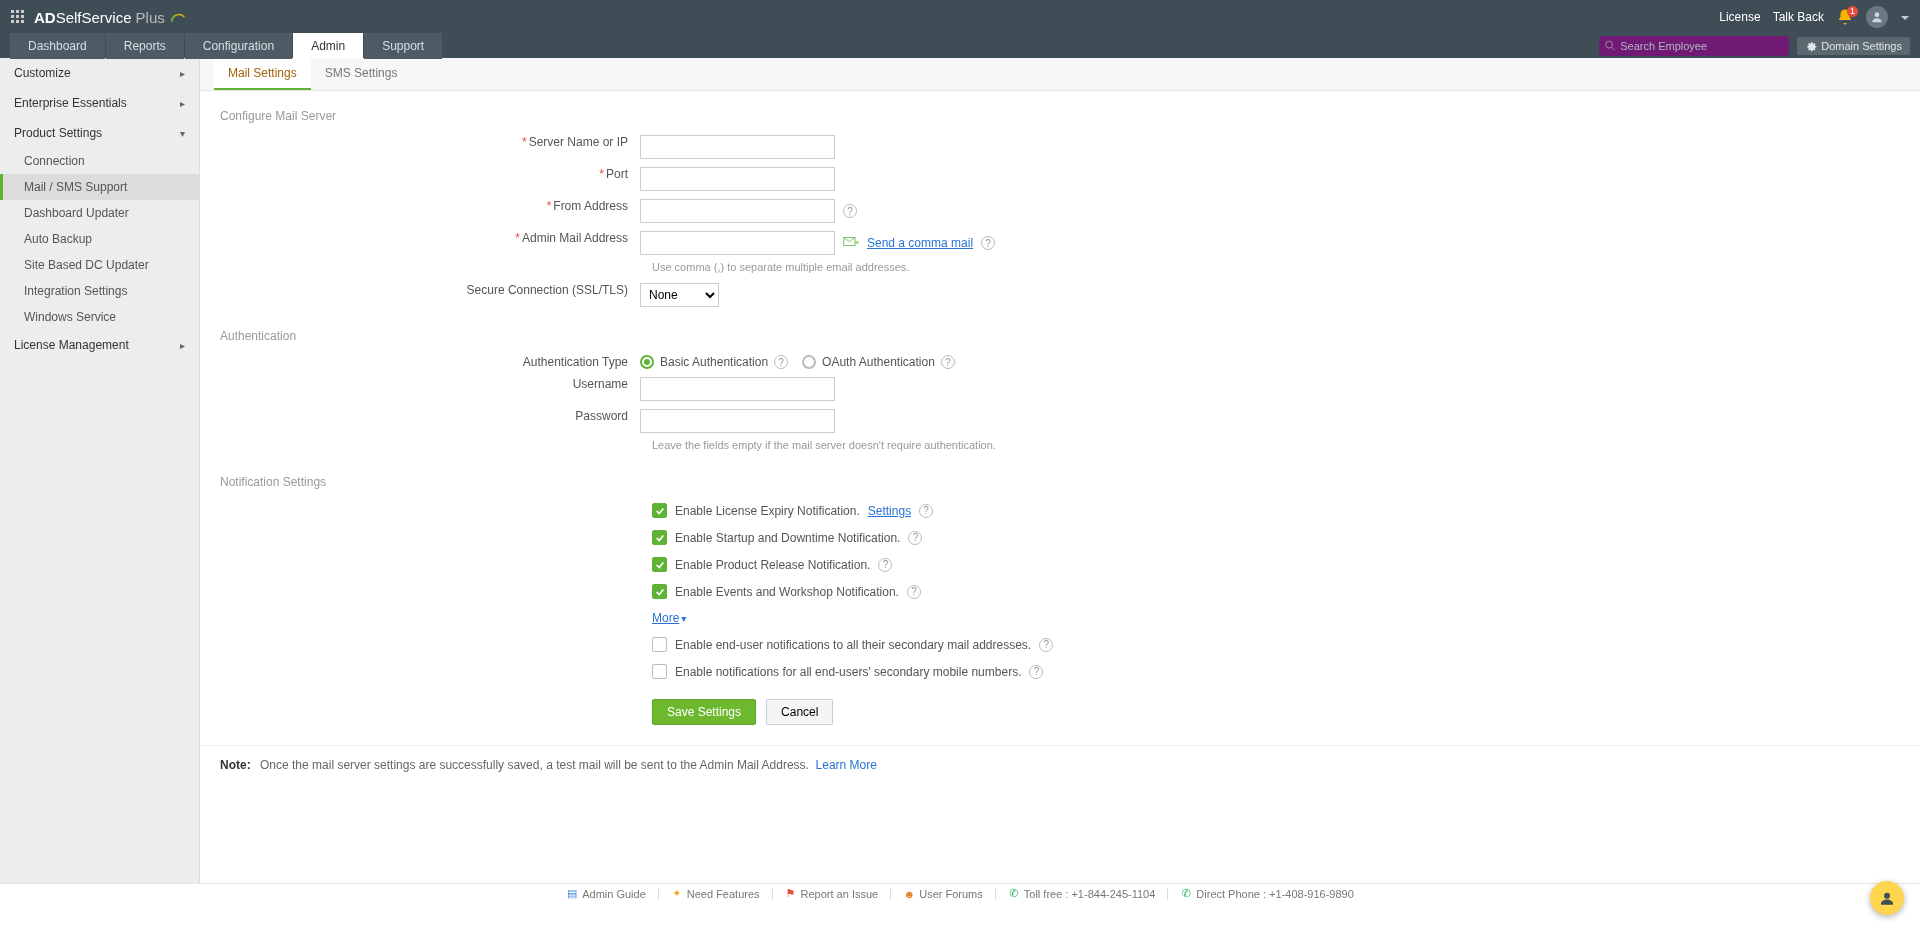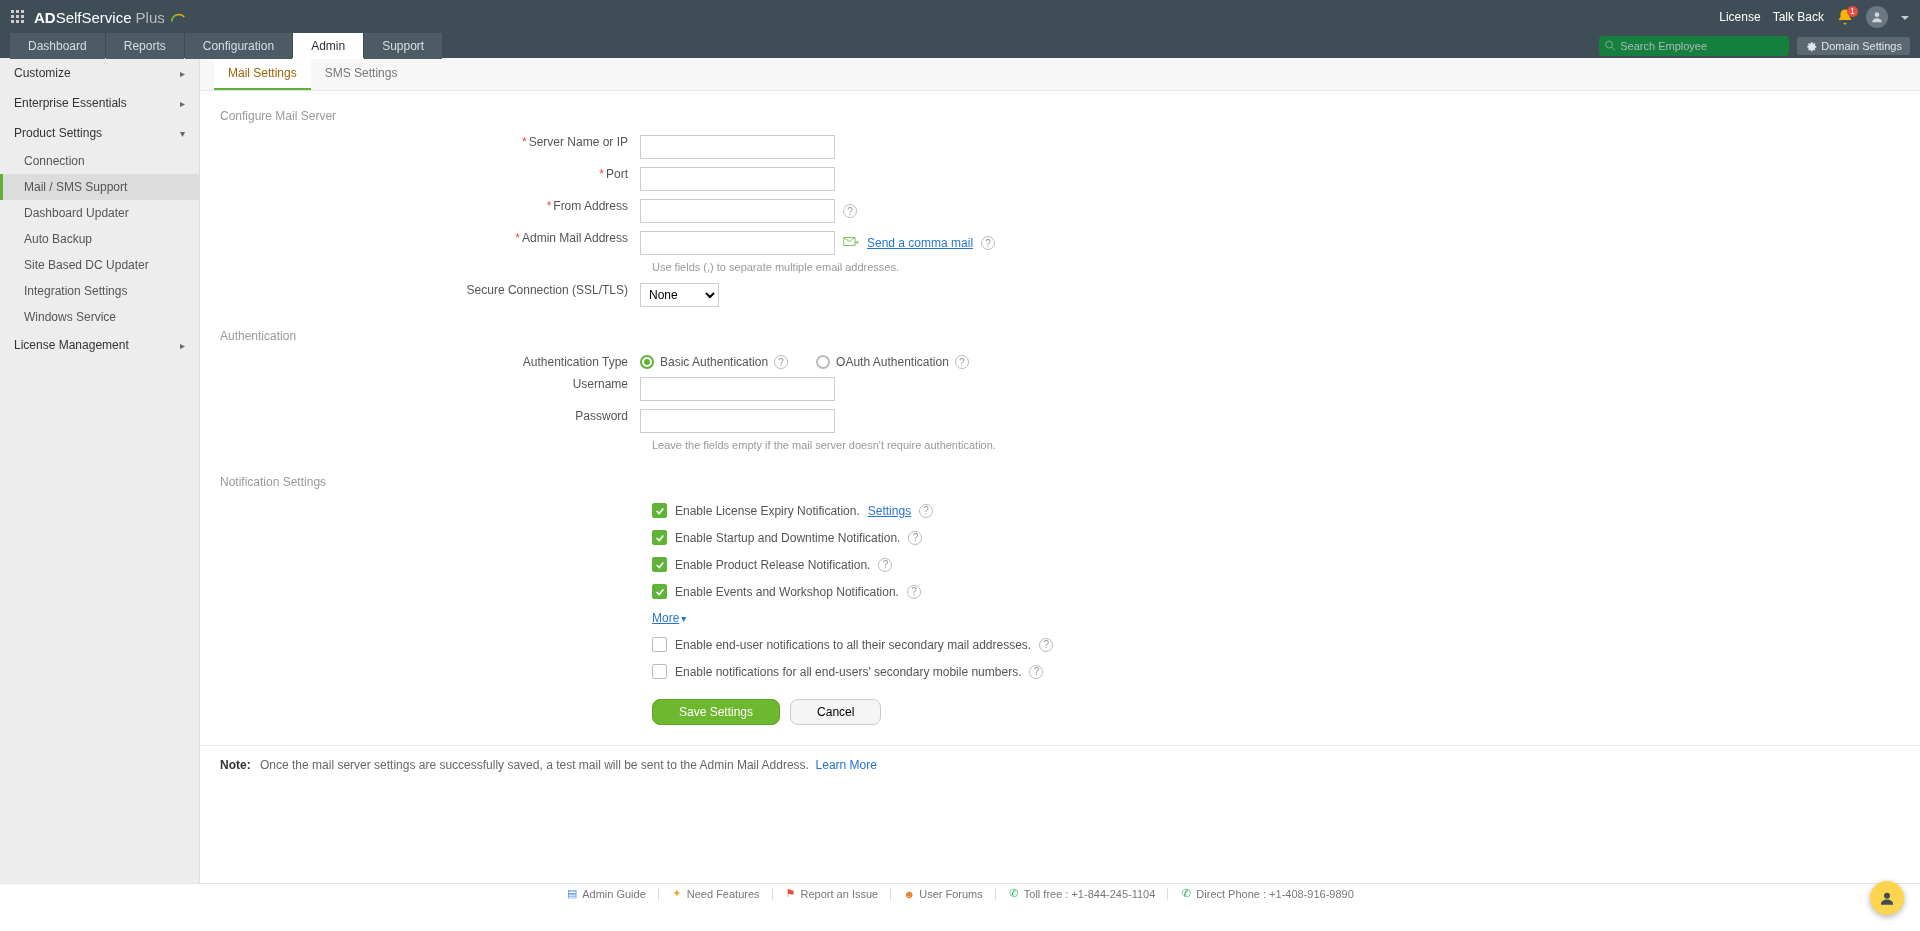--- a/index.html
+++ b/index.html
@@ -19,21 +19,21 @@
 .bell svg{fill:#f7b500}
 .bell-badge{position:absolute;top:-2px;right:-4px;background:#e74c3c;color:#fff;font-size:9px;border-radius:8px;padding:0 3px;line-height:11px}
 .avatar-circ{width:22px;height:22px;border-radius:50%;background:#6b7882;display:flex;align-items:center;justify-content:center}
 .avatar-circ svg{fill:#cfd6dc}
 .caret-down{width:10px;height:10px}
 .caret-down svg{fill:#ccc}
 
 
 .subbar{background:#3f4d56;height:24px;display:flex;align-items:center;padding:0 10px}
 .subbar-spacer{flex:1}
-.search-wrap{background:#15803d;border-radius:4px;height:20px;display:flex;align-items:center;padding:0 6px;margin-right:8px;width:190px}
+.search-wrap{background:#701a75;border-radius:4px;height:20px;display:flex;align-items:center;padding:0 6px;margin-right:8px;width:190px}
 .search-wrap svg{fill:#aeb8bf;width:12px;height:12px;margin-right:4px}
 .search-wrap input{background:transparent;border:none;outline:none;color:#dfe5e9;font-size:11px;width:100%}
 .search-wrap input::placeholder{color:#aeb8bf}
 .domain-btn{background:#5b6870;color:#e0e6ea;font-size:11px;padding:3px 8px;border-radius:2px;display:flex;align-items:center;gap:4px;cursor:pointer}
 .domain-btn svg{fill:#e0e6ea;width:12px;height:12px}
 .mtab{color:#d8dfe4;font-size:12px;padding:6px 18px;cursor:pointer;background:#4d5b65;margin-right:1px}
 .mtab.active{background:#fff;color:#333}
 
 
 .layout{display:flex;min-height:calc(100vh - 86px - 20px)}
@@ -57,38 +57,38 @@
 .form-field{display:flex;align-items:center;gap:8px}
 .text-input{width:195px;height:24px;border:1px solid #ccc;padding:0 6px;font-size:12px;outline:none}
 .select{width:79px;height:24px;border:1px solid #ccc;font-size:12px;padding:0 4px;outline:none;background:#fff}
 .help-icon{width:14px;height:14px;border:1px solid #bbb;border-radius:50%;display:inline-flex;align-items:center;justify-content:center;font-size:10px;color:#999;cursor:pointer}
 .hint{font-size:11px;color:#999;margin-left:452px;padding:2px 0 6px}
 .link-blue{color:#2874d4;text-decoration:underline;cursor:pointer;font-size:12px}
 .test-mail-icon{width:16px;height:14px;display:inline-block}
 .test-mail-icon svg{stroke:#5fb336;fill:none}
 
 
-.radio-wrap{display:flex;align-items:center;gap:28px}
+.radio-wrap{display:flex;align-items:center;gap:14px}
 .radio-opt{display:flex;align-items:center;gap:6px;font-size:12px;color:#555}
 .radio-ring{width:14px;height:14px;border:2px solid #bbb;border-radius:50%;display:inline-flex;align-items:center;justify-content:center}
 .radio-ring.on{border-color:#5fb336}
 .radio-dot{width:6px;height:6px;background:#5fb336;border-radius:50%}
 
 
 .cb-row{display:flex;align-items:center;gap:8px;padding:6px 0 6px 452px;font-size:12px;color:#555}
 .cb{width:15px;height:15px;border:1px solid #bbb;border-radius:2px;display:inline-flex;align-items:center;justify-content:center;cursor:pointer}
 .cb.on{background:#5fb336;border-color:#5fb336}
 .cb.on svg{stroke:#fff;width:10px;height:10px}
 .more-link{padding:6px 0 6px 452px}
 .more-link .link-blue{font-size:12px}
 .more-caret{color:#2874d4;font-size:10px;margin-left:2px}
 
 
 .btn-row{padding:14px 0 20px 452px;display:flex;gap:10px}
-.btn{padding:5px 26px;font-size:12px;border:1px solid #ccc;background:#f5f5f5;cursor:pointer;border-radius:8px}
+.btn{padding:5px 14px;font-size:12px;border:1px solid #ccc;background:#f5f5f5;cursor:pointer;border-radius:2px}
 .btn.primary{background:#6eb82f;border-color:#5fa528;color:#fff}
 
 
 .note-bar{border-top:1px solid #eee;padding:12px 20px;font-size:12px;color:#666}
 .note-bar b{color:#333;margin-right:6px}
 
 
 .footer{height:20px;background:#fff;border-top:1px solid #e5e5e5;display:flex;align-items:center;justify-content:center;gap:0;font-size:11px;color:#777}
 .foot-item{display:flex;align-items:center;gap:4px;padding:0 12px;border-right:1px solid #ddd}
 .foot-item:last-child{border-right:none}
@@ -240,21 +240,21 @@
           <input class="text-input" type="text" style="">
           <span class="test-mail-icon"><svg viewBox="0 0 20 16">
                 <rect x="1" y="2" width="14" height="10" stroke-width="1"></rect>
                 <path d="M1 2l7 5 7-5" stroke-width="1"></path>
                 <path d="M15 8l4 0 -2 -2 M19 8l-2 2" stroke-width="1"></path>
               </svg></span>
           <span class="link-blue">Send a comma mail</span>
           <span class="help-icon">?</span>
         </div>
       </div>
-      <div class="hint">Use fields (,) to separate multiple email addresses.</div>
+      <div class="hint">Use comma (,) to separate multiple email addresses.</div>
       <div class="form-row">
         <div class="form-label"><span>Secure Connection (SSL/TLS)</span></div>
         <div class="form-field">
           <select class="select">
             <option>None</option>
           </select>
         </div>
       </div>
 
       <div class="section-title">Authentication</div>

